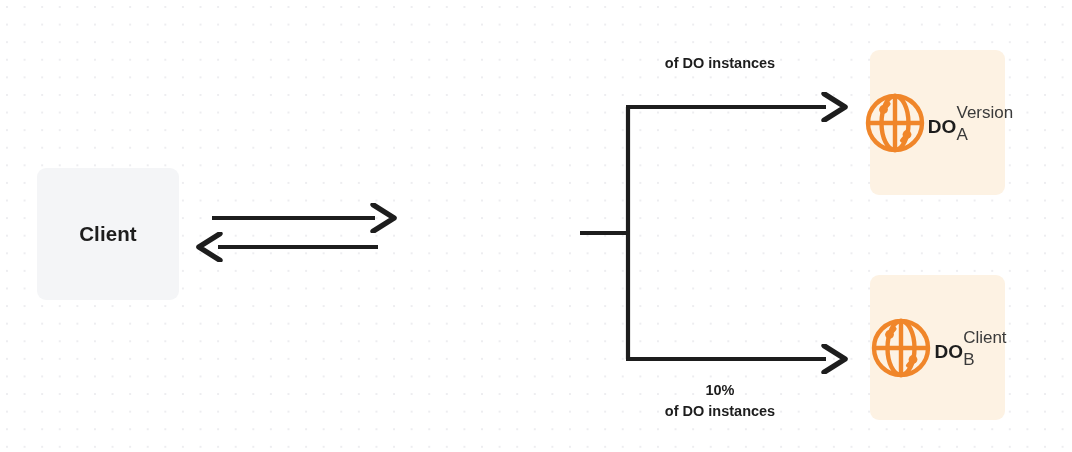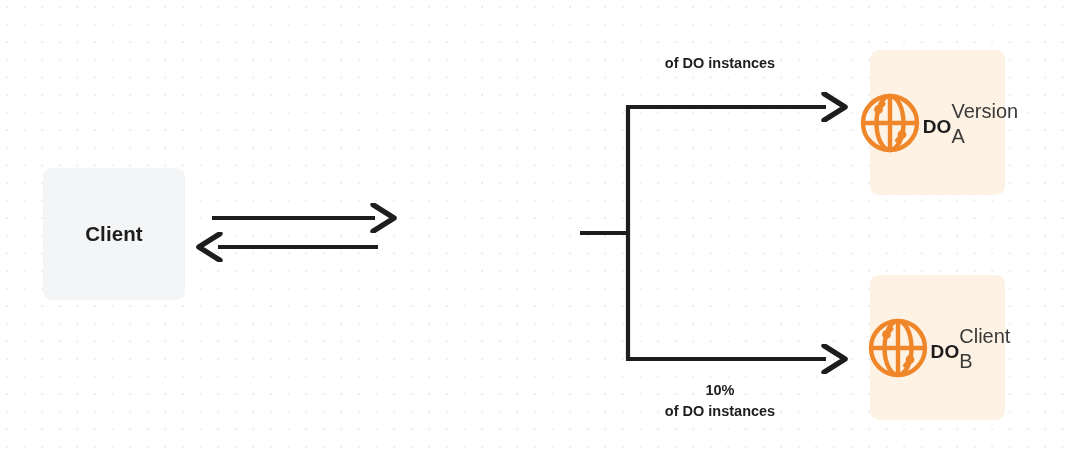--- a/index.html
+++ b/index.html
@@ -29,21 +29,21 @@
   .node {
     position: absolute;
     box-sizing: border-box;
     display: flex;
     flex-direction: row;
     align-items: center;
     justify-content: center;
     border-radius: 9px;
   }
   .node-client {
-    left: 43px;
+    left: 37px;
     top: 168px;
     width: 142px;
     height: 132px;
     background: #f4f5f7;
   }
   .node-worker {
     left: 408px;
     top: 166px;
     width: 139px;
     height: 134px;
@@ -77,21 +77,21 @@
   }
   .node-title-worker {
     font-size: 20.5px;
     margin-top: 10px;
   }
   .node-title-do {
     font-size: 19px;
     margin-top: 9px;
   }
   .node-subtitle {
-    font-size: 20px;
+    font-size: 17px;
     font-weight: normal;
     color: #3a3a3a;
     margin-top: 2px;
     line-height: 1.25;
   }
 
   .icon-worker {
     display: block;
     width: 76px;
     height: 68px;

